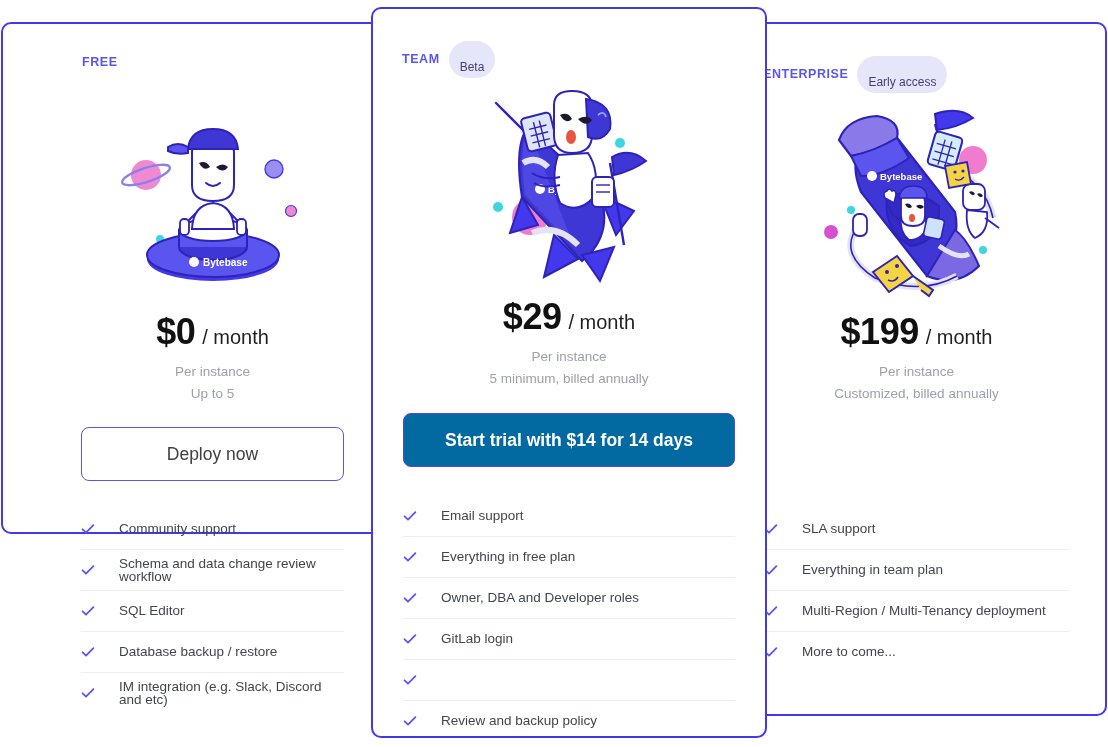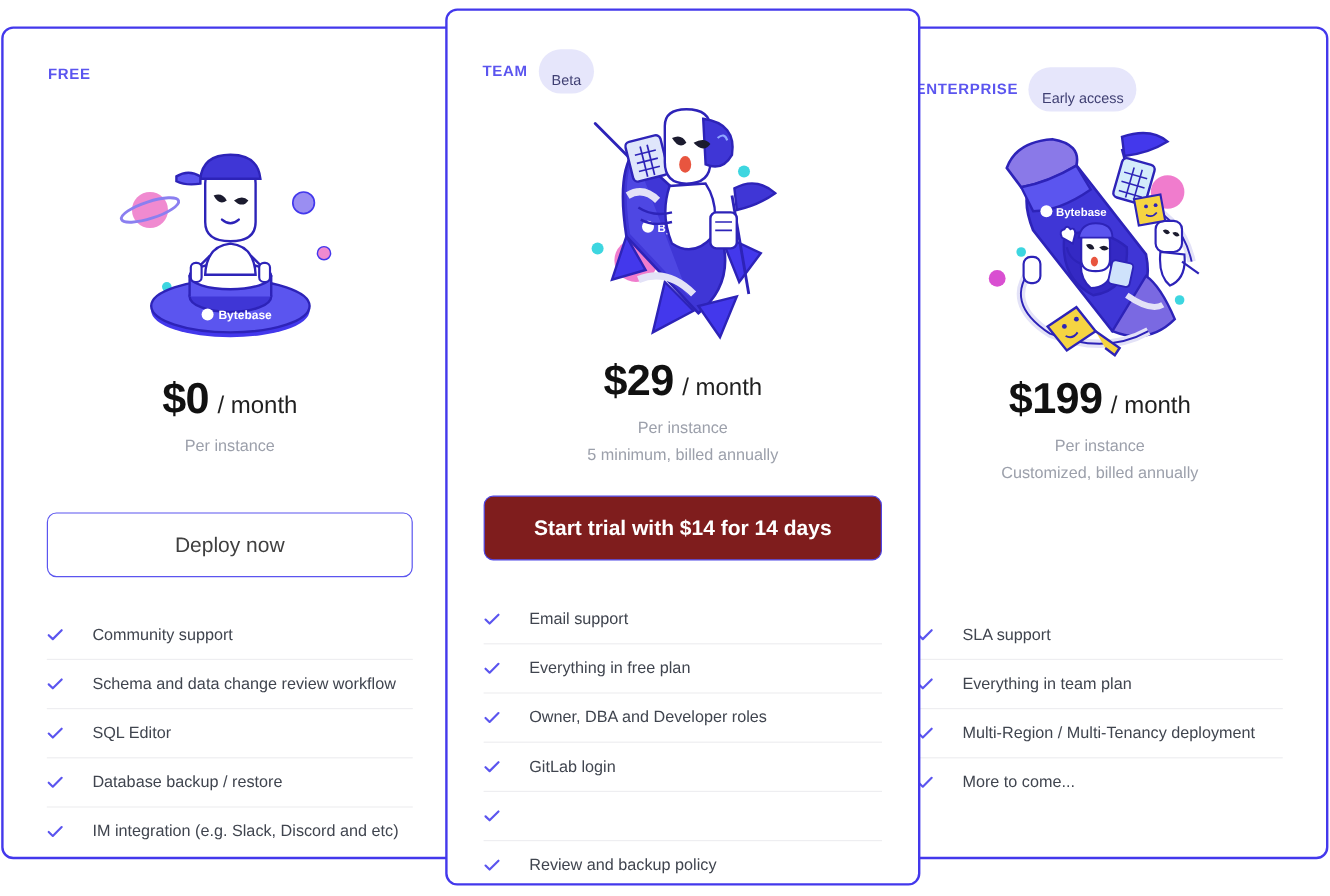--- a/index.html
+++ b/index.html
@@ -27,21 +27,22 @@
     position: absolute;
     box-sizing: border-box;
     background: #ffffff;
     border: 2px solid #4338ec;
     border-radius: 10px;
   }
   .plan-card.free {
     left: 1px;
     top: 22px;
     width: 381px;
-    height: 694px;
+    height: 512px;
+    padding-left: 42px;
   }
   .plan-card.team {
     left: 371px;
     top: 7px;
     width: 396px;
     height: 731px;
     z-index: 5;
     text-decoration: underline;
   }
   .plan-card.enterprise {
@@ -148,21 +149,21 @@
     cursor: pointer;
     user-select: none;
   }
   .cta.outline {
     background: #ffffff;
     border: 1.5px solid #5b55ef;
     color: #404040;
     font-weight: 400;
   }
   .cta.solid {
-    background: #7f1d1d;
+    background: #0369a1;
     border: 1.5px solid #4f46e5;
     color: #ffffff;
     font-weight: 700;
   }
   .free .cta       { left: 36px;  right: 36px;  top: 403px; }
   .team .cta       { left: 30px;  right: 30px;  top: 404px; }
   .enterprise .cta { left: 36px;  right: 36px;  top: 403px; }
 
   
   .features {
@@ -247,20 +248,21 @@
         </svg>
       </div>
 
       <div class="price-block">
         <div class="price-line">
           <span class="price-amount">$0</span>
           <span class="price-period">/ month</span>
         </div>
         <div class="price-note">
           <span>Per instance</span>
+          <span>Up to 5</span>
         </div>
       </div>
 
       <div class="cta outline">Deploy now</div>
 
       <ul class="features">
         <li class="feature-item">
           <span class="check-icon">
               <svg width="14" height="14" viewBox="0 0 14 14">
                 <path d="M1.6 7.3 L5 10.6 L12.4 3.2" fill="none" stroke="#5b55ef" stroke-width="1.8" stroke-linecap="round" stroke-linejoin="round"></path>

